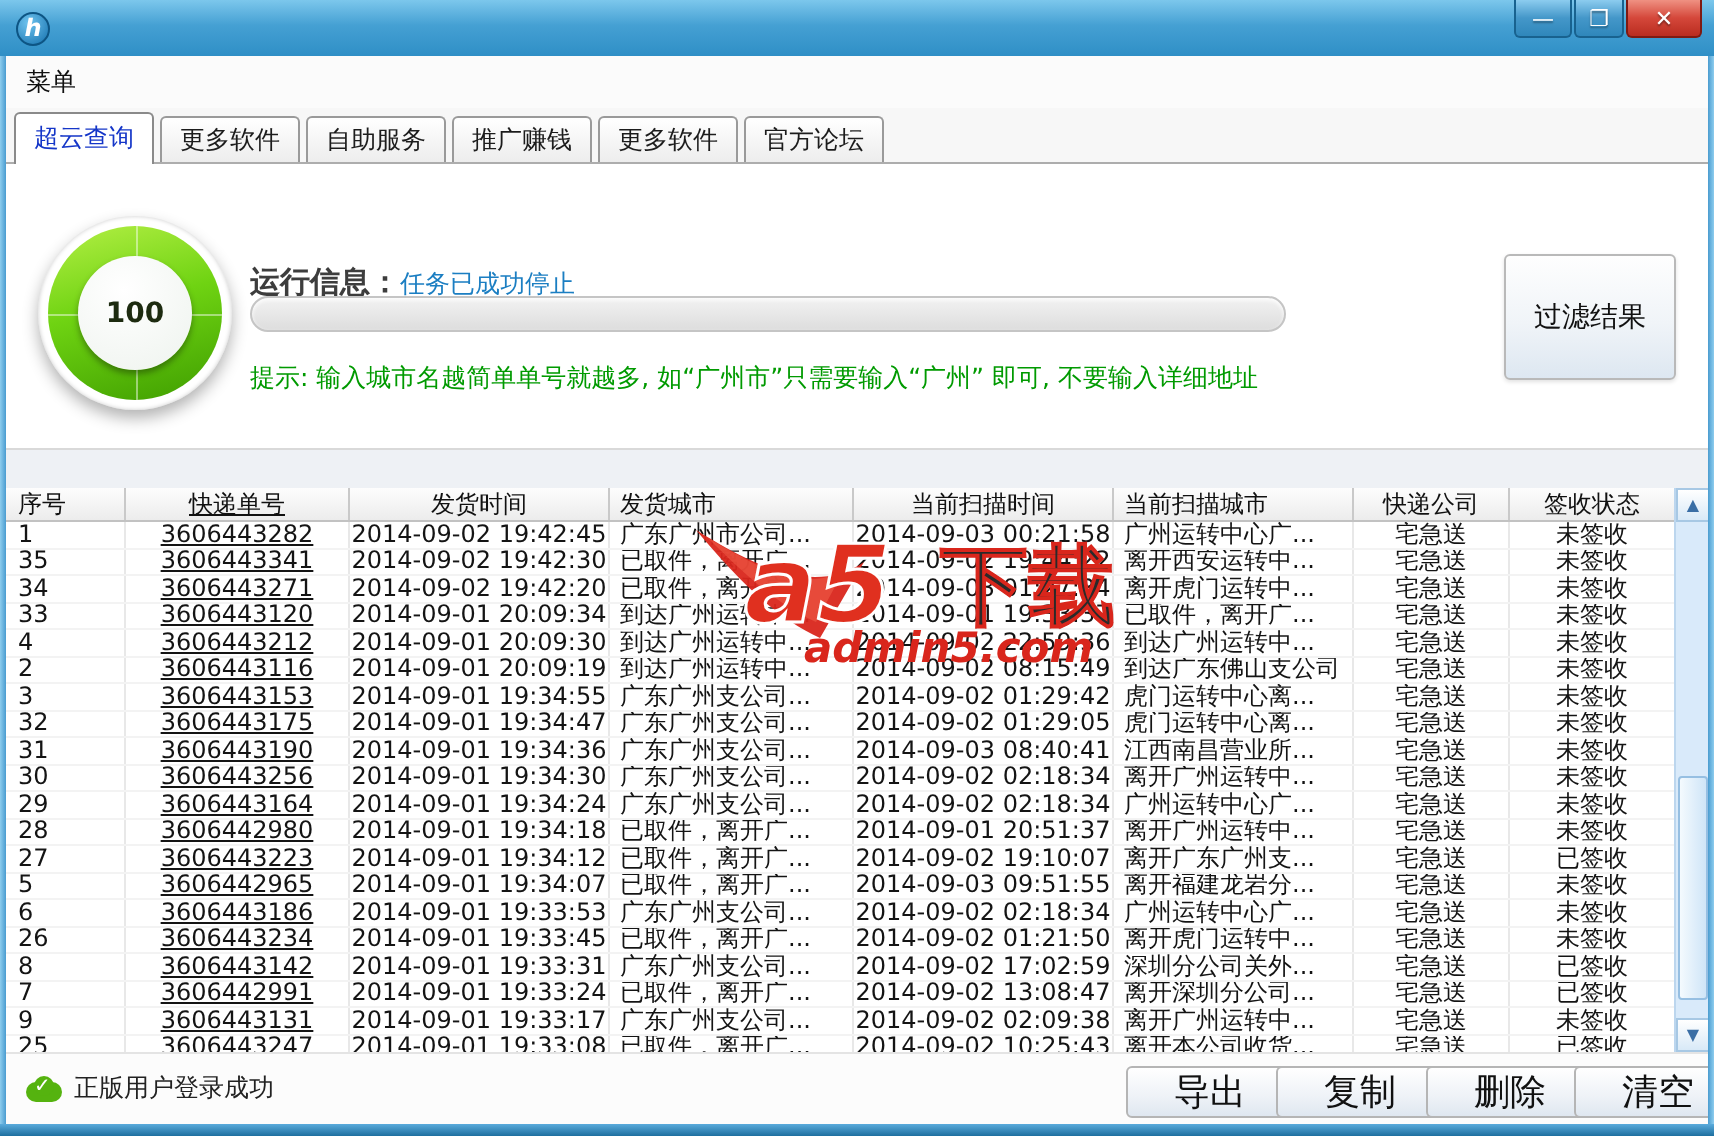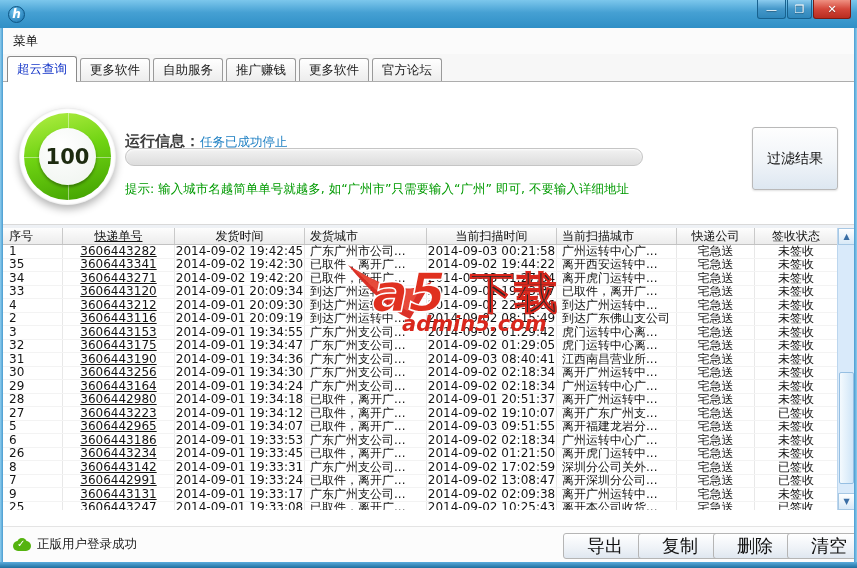--- a/index.html
+++ b/index.html
@@ -40,37 +40,37 @@
 
   
   .panel { position:absolute; left:3px; right:3px; top:82px; height:142px; background:#fff; }
   .gauge { position:absolute; left:16px; top:26px; width:97px; height:97px; border-radius:50%;
     background:#fff; box-shadow:0 4px 8px rgba(0,0,0,.30), inset 0 0 2px #ccc; padding:5px; }
   .gauge-ring { width:87px; height:87px; border-radius:50%; padding:15px;
     background:linear-gradient(165deg,#b4ef45,#6fd312 45%,#3f9e00); position:relative; overflow:hidden; }
   .gauge-ring:before { content:""; position:absolute; left:50%; top:0; width:1px; height:100%; background:rgba(255,255,255,.45); }
   .gauge-ring:after { content:""; position:absolute; top:50%; left:0; height:1px; width:100%; background:rgba(255,255,255,.45); }
   .gauge-inner { width:57px; height:57px; border-radius:50%; background:radial-gradient(circle at 40% 30%,#ffffff,#eef3ee);
-    display:flex; align-items:center; justify-content:center; font-size:21px; font-weight:bold; color:#1d2b10;
+    display:flex; align-items:center; justify-content:center; font-size:14px; font-weight:bold; color:#1d2b10;
     box-shadow:0 2px 3px rgba(0,0,0,.35); position:relative; z-index:2; }
   .run-line { position:absolute; left:122px; top:50px; white-space:nowrap; }
   .run-label { font-size:15px; font-weight:bold; color:#3d3d3d; }
   .run-status { font-size:12.5px; color:#1b7ec2; }
   .progress { position:absolute; left:122px; top:66px; width:518px; height:18px; border-radius:9px;
     background:linear-gradient(#f2f2f2,#dddddd); border:1px solid #c5c5c5; box-shadow:inset 0 1px 2px rgba(255,255,255,.9); }
   .hint { position:absolute; left:122px; top:99px; width:524px; font-size:12.5px; color:#009a00; white-space:nowrap; overflow:hidden; }
   .btn-big { position:absolute; top:45px; width:86px; height:63px; border:1px solid #b9b9b9; border-radius:3px;
     background:linear-gradient(#fefefe,#f0f4f8 55%,#dde7f1); font-size:14px; color:#111;
     display:flex; align-items:center; justify-content:center; box-shadow:0 1px 2px rgba(0,0,0,.12); cursor:default; }
   .btn-start { left:652px; } .btn-filter { left:749px; }
 
   .gapstrip { position:absolute; left:3px; right:3px; top:224px; height:20px; background:#eef1f5; border-top:1px solid #d9d9d9; }
 
   
-  .table { position:absolute; left:3px; top:228px; width:851px; height:282px; background:#fff; overflow:hidden; }
+  .table { position:absolute; left:3px; top:244px; width:851px; height:282px; background:#fff; overflow:hidden; }
   .thead { display:flex; height:17px; background:linear-gradient(#fdfdfd,#ececec); border-bottom:1px solid #c2c2c2; }
   .hcell { font-size:12px; color:#111; display:flex; align-items:center; justify-content:center;
     border-right:1px solid #c9c9c9; overflow:hidden; white-space:nowrap; }
   .tbody { position:absolute; left:0; top:17px; right:17px; bottom:0; overflow:hidden; }
   .trow { display:flex; height:13.5px; border-bottom:1px solid #f3f3f3; background:#fff; }
   .cell { font-size:12px; line-height:13.5px; display:flex; align-items:center; justify-content:center;
     border-right:1px solid #e8e8e8; overflow:hidden; white-space:nowrap; color:#141414; }
   .c0 { width:60px; justify-content:flex-start; padding-left:6px; }
   .c1 { width:112px;text-decoration:underline; } .c2 { width:130px; }
   .c3 { width:122px; justify-content:flex-start; padding-left:5px; }

